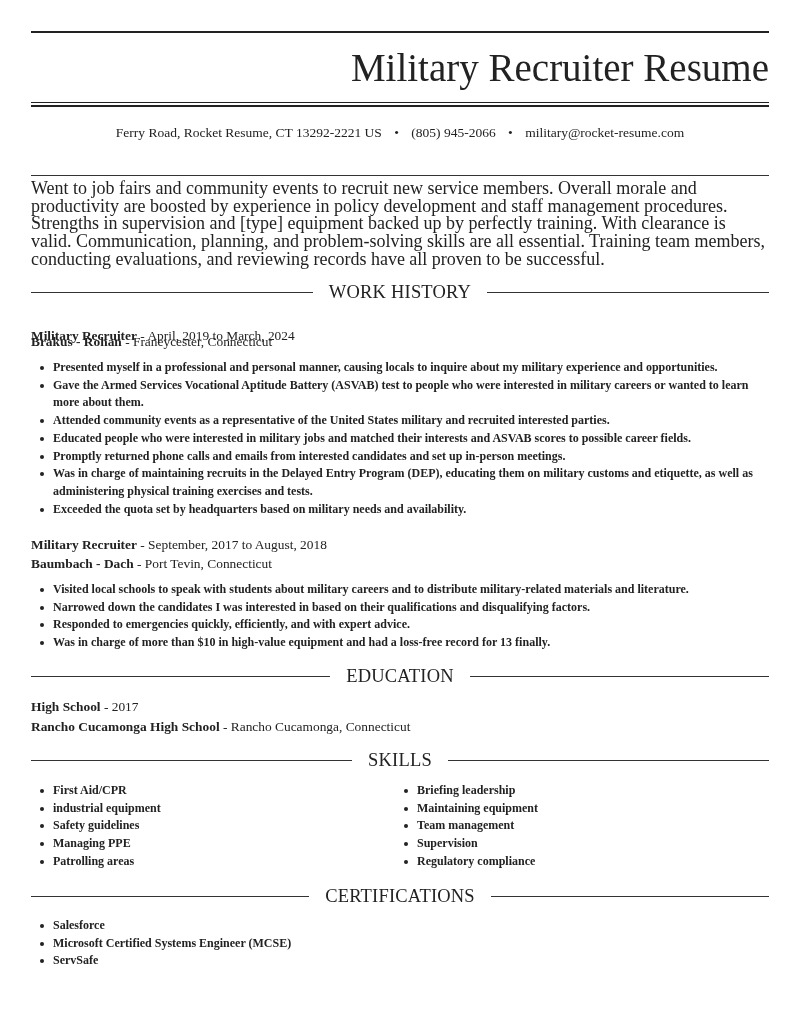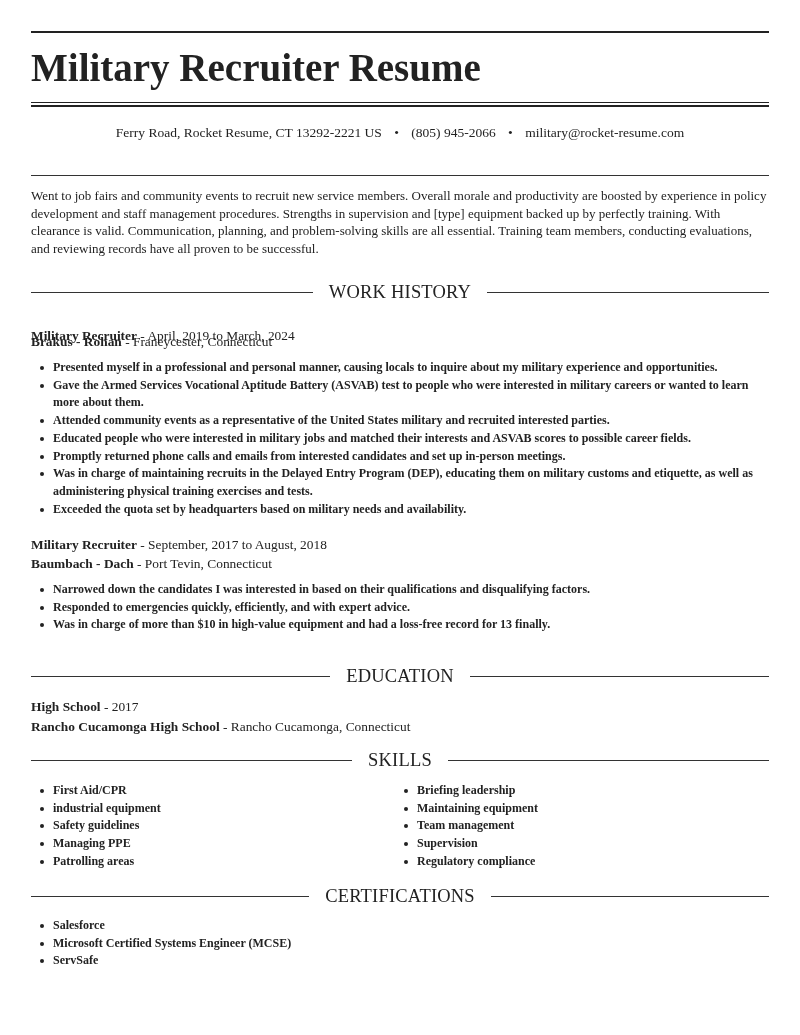--- a/index.html
+++ b/index.html
@@ -7,42 +7,42 @@
     body {
       font-family: "Liberation Serif", "DejaVu Serif", serif;
       color: #222222;
       position: relative;
       overflow: hidden;
     }
     .page { position: absolute; left: 31px; top: 0; width: 738px; }
     .rule-top { position: absolute; left: 0; top: 31px; width: 738px; height: 2px; background: #222; }
     .title {
       position: absolute; left: 0; top: 44px; width: 738px;
-      text-align: left; font-size: 39px; line-height: 48px; font-weight: bold; color: #222;
+      text-align: right; font-size: 39px; line-height: 48px; font-weight: normal; color: #222;
     }
     .rule-double1 { position: absolute; left: 0; top: 102px; width: 738px; height: 1px; background: #222; }
     .rule-double2 { position: absolute; left: 0; top: 105px; width: 738px; height: 2px; background: #222; }
     .contact {
       position: absolute; left: 0; top: 124px; width: 738px;
       text-align: center; font-size: 13.5px; line-height: 18px;
     }
     .contact .sep { margin: 0 9px; }
 
     .section-head {
       position: absolute; left: 0; width: 738px; height: 22px;
       display: flex; align-items: center;
     }
     .section-head .line { flex: 1; height: 1px; background: #333; }
     .section-head .label {
       padding: 0 16px; font-size: 18.5px; line-height: 22px; letter-spacing: 0.2px; white-space: nowrap;
     }
 
     .summary {
-      position: absolute; left: 0; top: 187px; width: 738px;
-      font-size: 13px; line-height: 17.7px;
+      position: absolute; left: 0; top: 180px; width: 738px;
+      font-size: 18px; line-height: 17.7px;
     }
 
     .job-line, .edu-line { position: absolute; left: 0; font-size: 13.4px; line-height: 18px; white-space: nowrap; }
     .job-line b, .edu-line b { font-weight: bold; }
 
     ul.bullets { position: absolute; left: 22px; width: 716px; list-style: none; font-size: 12px; line-height: 17.7px; font-weight: bold; }
     ul.bullets li { position: relative; padding-left: 0; }
     ul.bullets li::before {
       content: ""; position: absolute; left: -13px; top: 7px;
       width: 4px; height: 4px; border-radius: 50%; background: #222;
@@ -93,20 +93,21 @@
     <li>Exceeded the quota set by headquarters based on military needs and availability.</li>
   </ul>
 
   <div class="job-line" style="top:536px;">
     <b>Military Recruiter</b><span> - September, 2017 to August, 2018</span>
   </div>
   <div class="job-line" style="top:555px;">
     <b>Baumbach - Dach</b><span> - Port Tevin, Connecticut</span>
   </div>
   <ul class="bullets" style="top:581px;">
+    <li>Visited local schools to speak with students about military careers and to distribute military-related materials and literature.</li>
     <li>Narrowed down the candidates I was interested in based on their qualifications and disqualifying factors.</li>
     <li>Responded to emergencies quickly, efficiently, and with expert advice.</li>
     <li>Was in charge of more than $10 in high-value equipment and had a loss-free record for 13 finally.</li>
   </ul>
 
   <div class="section-head" style="top:665px;">
     <div class="line"></div>
     <div class="label">EDUCATION</div>
     <div class="line"></div>
   </div>

